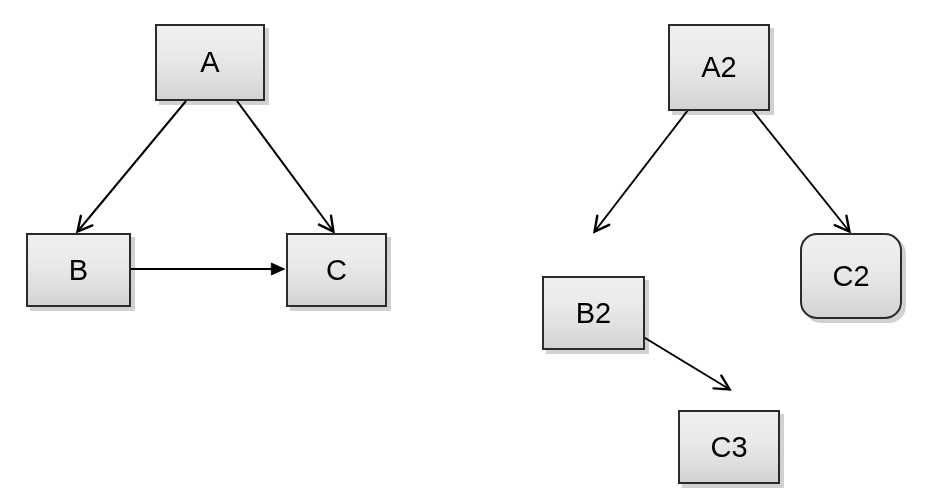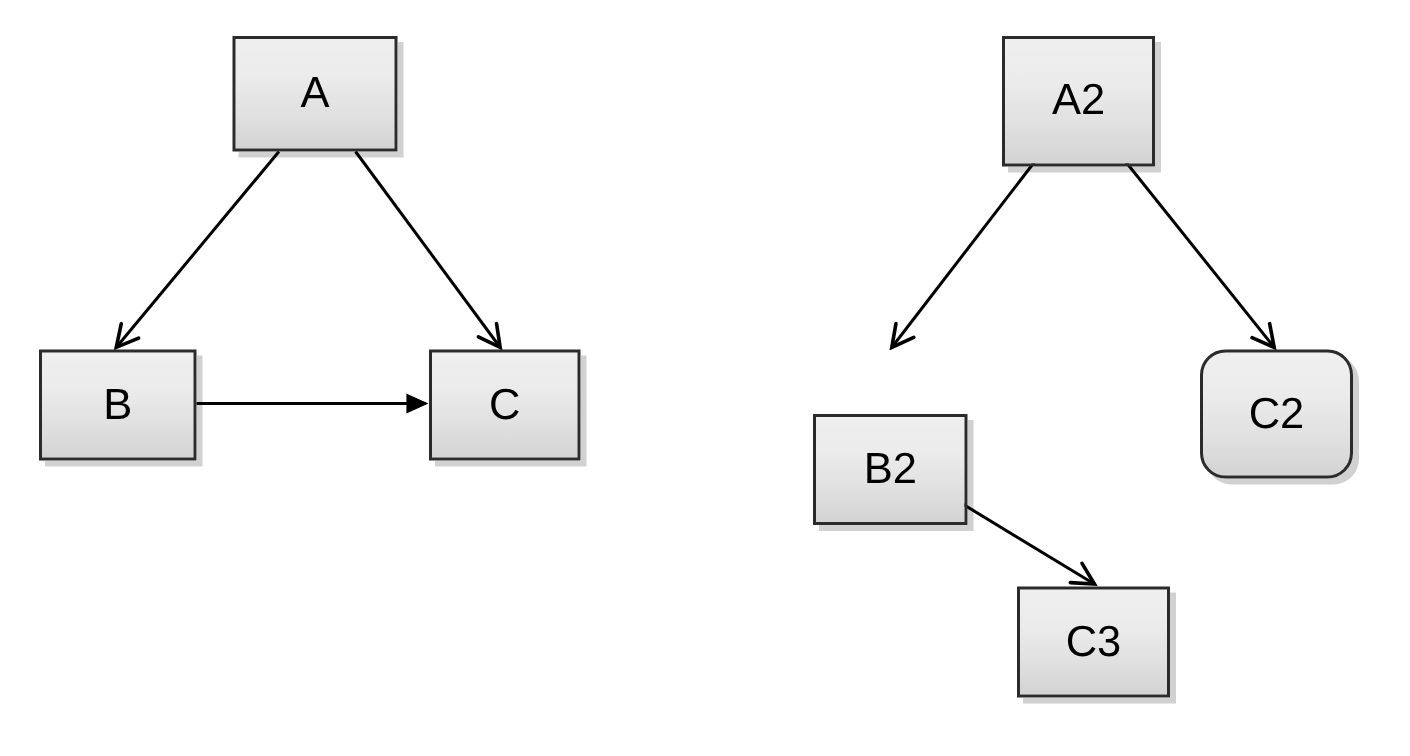--- a/index.html
+++ b/index.html
@@ -82,18 +82,18 @@
       </div>
       <div class="node" style="left: 668px; top: 24px; width: 102px; height: 87px;">
         <span class="node-label">A2</span>
       </div>
       <div class="node" style="left: 542px; top: 233px; width: 103px; height: 74px; margin-top: 43px;">
         <span class="node-label">B2</span>
       </div>
       <div class="node" style="left: 800px; top: 233px; width: 102px; height: 86px; border-radius: 17px;">
         <span class="node-label">C2</span>
       </div>
-      <div class="node" style="left: 678px; top: 391px; width: 102px; height: 74px;">
+      <div class="node" style="left: 678px; top: 410px; width: 102px; height: 74px;">
         <span class="node-label">C3</span>
       </div>
     </div>
 
 </div>
 
 </body></html>

